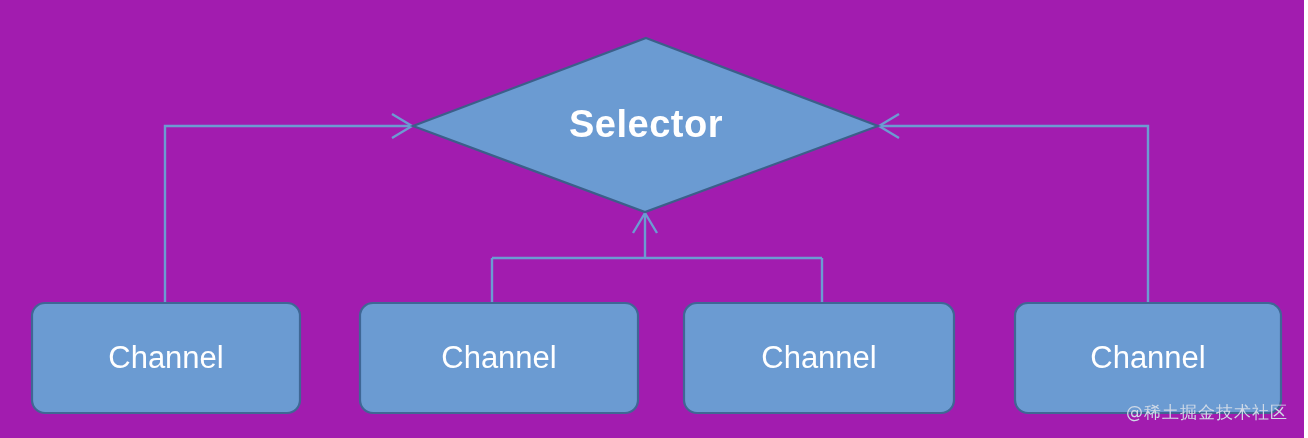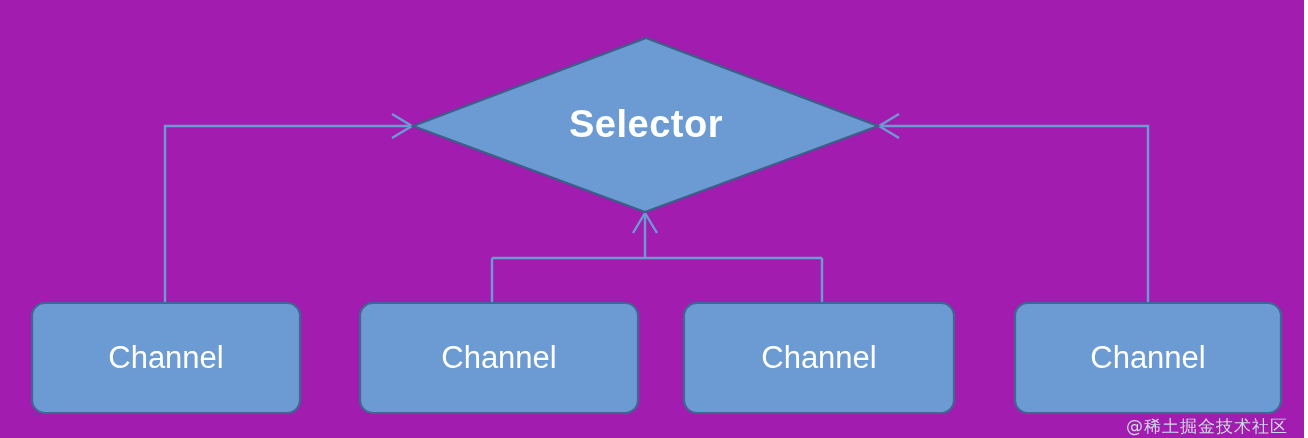--- a/index.html
+++ b/index.html
@@ -33,21 +33,21 @@
     font-weight: bold;
     letter-spacing: 0.5px;
   }
   .channel-label {
     font-size: 31px;
     font-weight: normal;
   }
   .watermark {
     position: absolute;
     right: 16px;
-    bottom: 0;
+    bottom: 14px;
     font-family: "DejaVu Sans", sans-serif;
     font-size: 17px;
     color: #cfd9e6;
     letter-spacing: 1px;
     white-space: nowrap;
     user-select: none;
   }
 </style>
 </head>
 <body>

